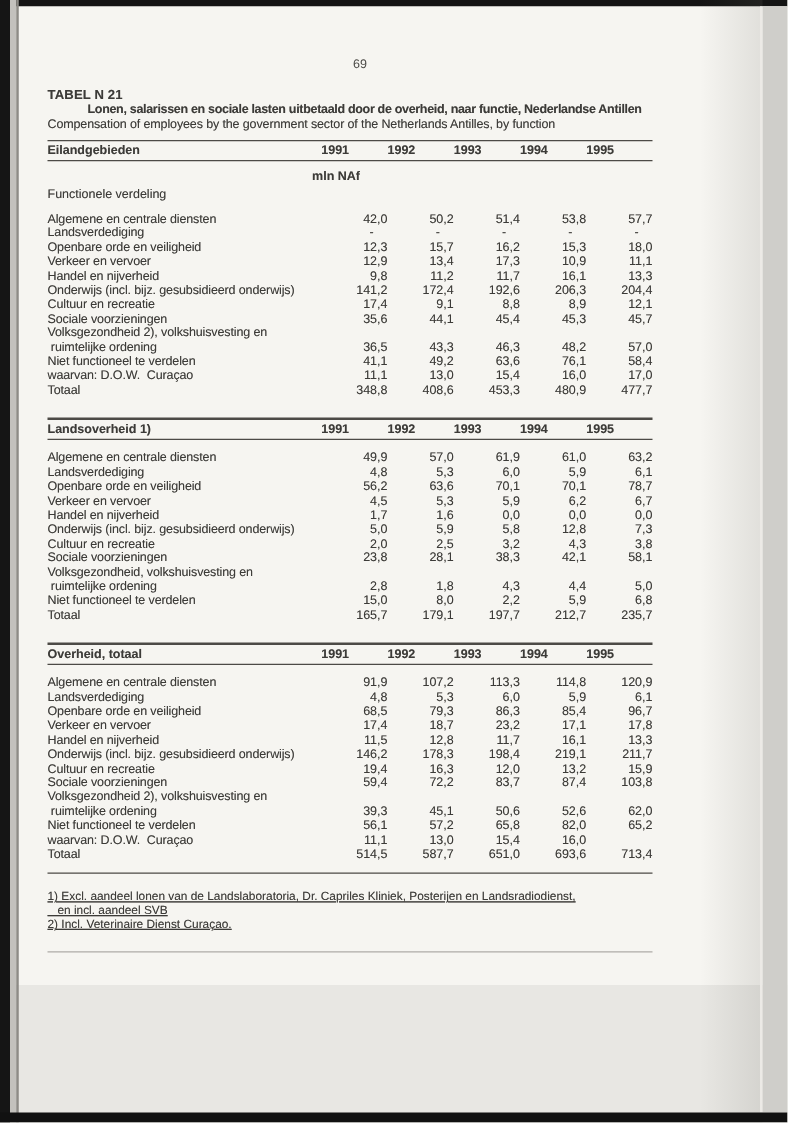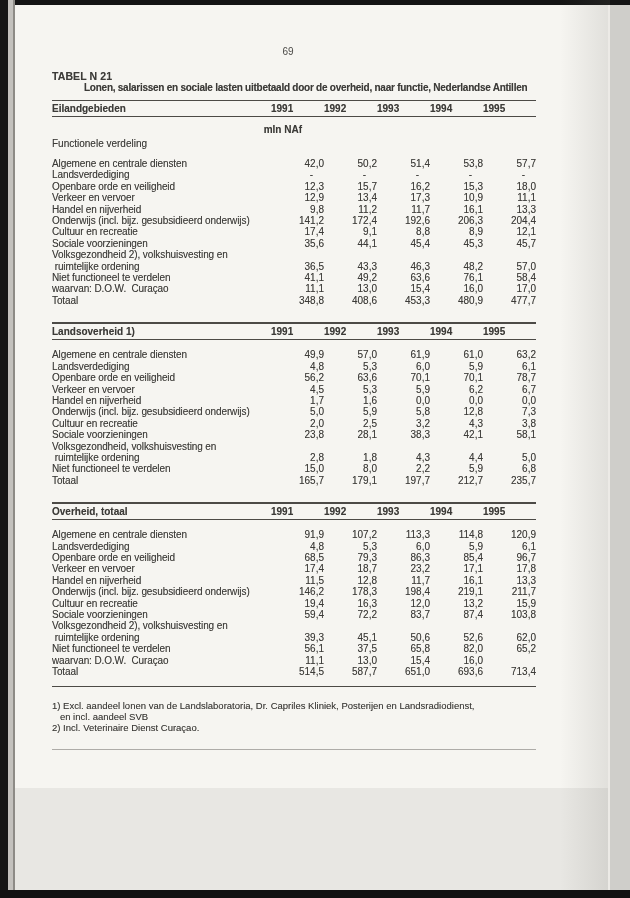--- a/index.html
+++ b/index.html
@@ -24,21 +24,21 @@
   .page-curl-grad  { position:absolute; right:20px; top:0; width:50px; height:898px;
                      background:linear-gradient(to right, rgba(110,108,102,0), rgba(110,108,102,0.16)); }
   .page-curl-band  { position:absolute; right:0; top:5px; width:20px; height:885px; background:#cfcecا; background:#cfceca; }
   .page-curl-hl    { position:absolute; right:20px; top:5px; width:2px; height:885px; background:#eceae6; }
 
   .pageno {
     position:absolute; top:46px; left:46px; width:484px;
     text-align:center; font-size:10px; color:#4a4946;
   }
   .content {
-    position:absolute; left:52px; top:0; width:484px;
+    position:absolute; left:38px; top:0; width:484px;
     padding-top:70px;
     text-shadow: 0 0 0.5px rgba(70,68,64,0.45);
   }
   .t1 { font-size:10.5px; font-weight:bold; line-height:12px; letter-spacing:0.1px; }
   .t2 { font-size:10px;  font-weight:bold; line-height:12px; letter-spacing:-0.25px; white-space:pre;padding-left:32px; }
   .t3 { font-size:10px;  line-height:12px; letter-spacing:-0.1px; white-space:pre; }
 
   .sec-head {
     display:flex; align-items:baseline;
     border-top:2px solid #4c4a46; border-bottom:1px solid #4c4a46;
@@ -59,41 +59,42 @@
   .rows { margin-top:9px; }
   .r { display:flex; font-size:10px; line-height:11.4px; }
   .lbl { flex:1 1 auto; white-space:pre; letter-spacing:-0.1px; overflow:visible; }
   .v { flex:0 0 53px; box-sizing:border-box; width:53px; text-align:right; }
   .v.dash { padding-right:11px; }
   .r.total { }
 
   .end-rule { border-top:1px solid #4c4a46; margin-top:9px; }
 
   .footnotes { margin-top:13px; font-size:9.5px; line-height:11px; }
-  .footnotes div { white-space:pre; }
+  .footnotes div { white-space:pre;text-decoration:underline; }
   .final-rule { border-top:1px solid #aeaca8; margin-top:16px; width:484px; }
 </style>
 </head>
 <body>
 
 <div class="scan">
   <div class="edge-top"></div>
   <div class="edge-left"></div>
   <div class="edge-left-shade"></div>
   <div class="edge-left-line"></div>
   <div class="page-curl-grad"></div>
   <div class="page-curl-band"></div>
   <div class="page-curl-hl"></div>
   <div class="edge-bottom"></div>
 
   <div class="pageno">69</div>
 
   <div class="content">
     <div class="t1">TABEL N 21</div>
     <div class="t2">Lonen, salarissen en sociale lasten uitbetaald door de overheid, naar functie, Nederlandse Antillen</div>
+    <div class="t3">Compensation of employees by the government sector of the Netherlands Antilles, by function</div>
 
     <div id="sections">
         <div class="section">
           <div class="sec-head first">
             <span class="sec-name">Eilandgebieden</span>
             <span class="yr">1991</span>
             <span class="yr">1992</span>
             <span class="yr">1993</span>
             <span class="yr">1994</span>
             <span class="yr">1995</span>
@@ -403,21 +404,21 @@
               <span class="lbl"> ruimtelijke ordening</span>
               <span class="v">39,3</span>
               <span class="v">45,1</span>
               <span class="v">50,6</span>
               <span class="v">52,6</span>
               <span class="v">62,0</span>
             </div>
             <div class="r">
               <span class="lbl">Niet functioneel te verdelen</span>
               <span class="v">56,1</span>
-              <span class="v">37,5</span>
+              <span class="v">57,2</span>
               <span class="v">65,8</span>
               <span class="v">82,0</span>
               <span class="v">65,2</span>
             </div>
             <div class="r">
               <span class="lbl">waarvan: D.O.W.  Curaçao</span>
               <span class="v">11,1</span>
               <span class="v">13,0</span>
               <span class="v">15,4</span>
               <span class="v">16,0</span>

